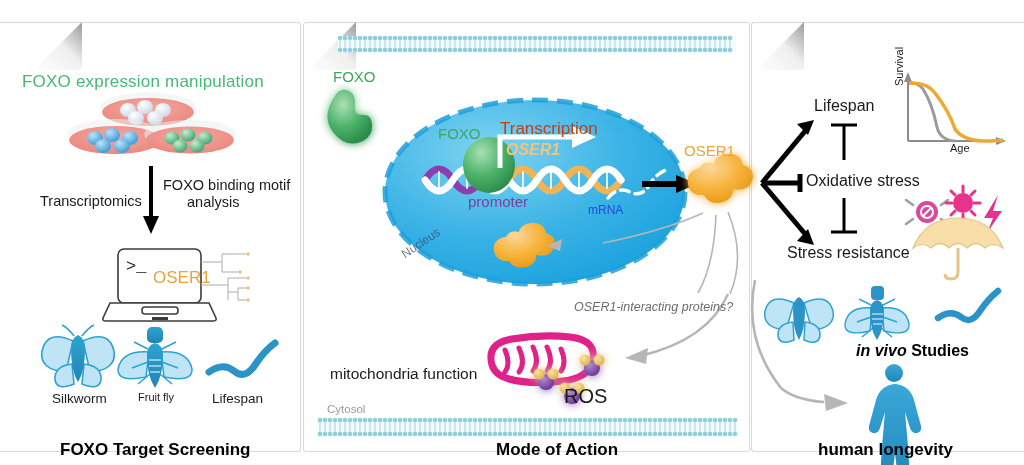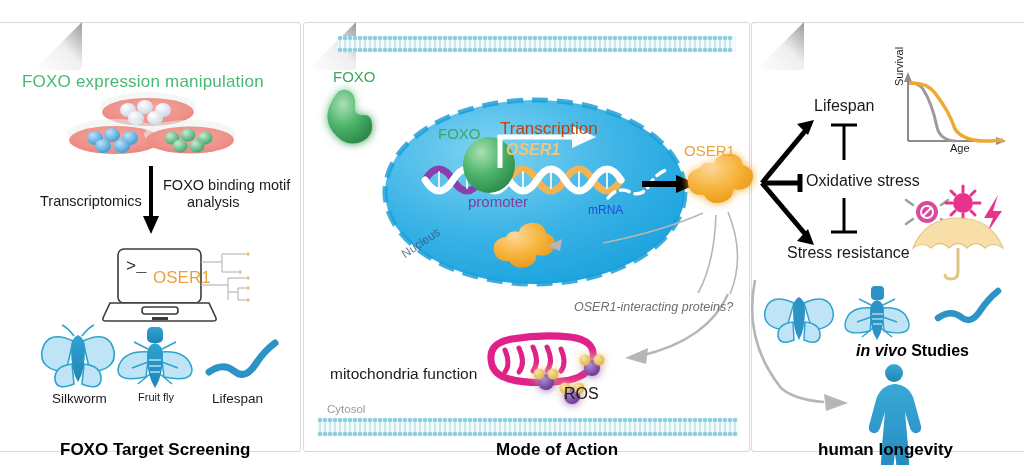--- a/index.html
+++ b/index.html
@@ -35,21 +35,21 @@
   #lbl-foxo-out{left:333px;top:68px;font-size:15px;color:#3ea75c;}
   #lbl-foxo-in{left:438px;top:125px;font-size:15px;color:#3ea75c;}
   #lbl-transcription{left:500px;top:119px;font-size:17px;color:#c2410c;}
   #lbl-oser1-gene{left:506px;top:141px;font-size:16px;color:#f3c377;font-style:italic;font-weight:bold;}
   #lbl-promoter{left:468px;top:193px;font-size:15px;color:#7b3f9d;}
   #lbl-mrna{left:588px;top:203px;font-size:12px;color:#1d4ed8;}
   #lbl-nucleus{left:399px;top:236px;font-size:12px;color:#3a4a6b;transform:rotate(-34deg);opacity:.75;}
   #lbl-oser1-prot{left:684px;top:142px;font-size:15px;color:#e8a33d;}
   #lbl-interacting{left:574px;top:300px;font-size:12.5px;color:#6d6d6d;font-style:italic;}
   #lbl-mito{left:330px;top:358px;font-size:15.5px;margin-top:7px;}
-  #lbl-ros{left:564px;top:385px;font-size:16px;}
+  #lbl-ros{left:564px;top:385px;font-size:20px;}
   #lbl-cytosol{left:327px;top:403px;font-size:11.5px;color:#9a9a9a;}
   #p2-title{left:468px;top:440px;margin-left:28px;}
 
   
   #lbl-lifespan{left:814px;top:97px;font-size:16px;}
   #lbl-oxidative{left:806px;top:172px;font-size:16px;}
   #lbl-stressres{left:787px;top:244px;font-size:16px;}
   #lbl-survival{left:893px;top:86px;font-size:11px;transform:rotate(-90deg);transform-origin:left top;}
   #lbl-age{left:950px;top:142px;font-size:11px;}
   #p3-invivo{left:856px;top:342px;font-weight:bold;font-size:16px;white-space:nowrap;position:absolute;}

